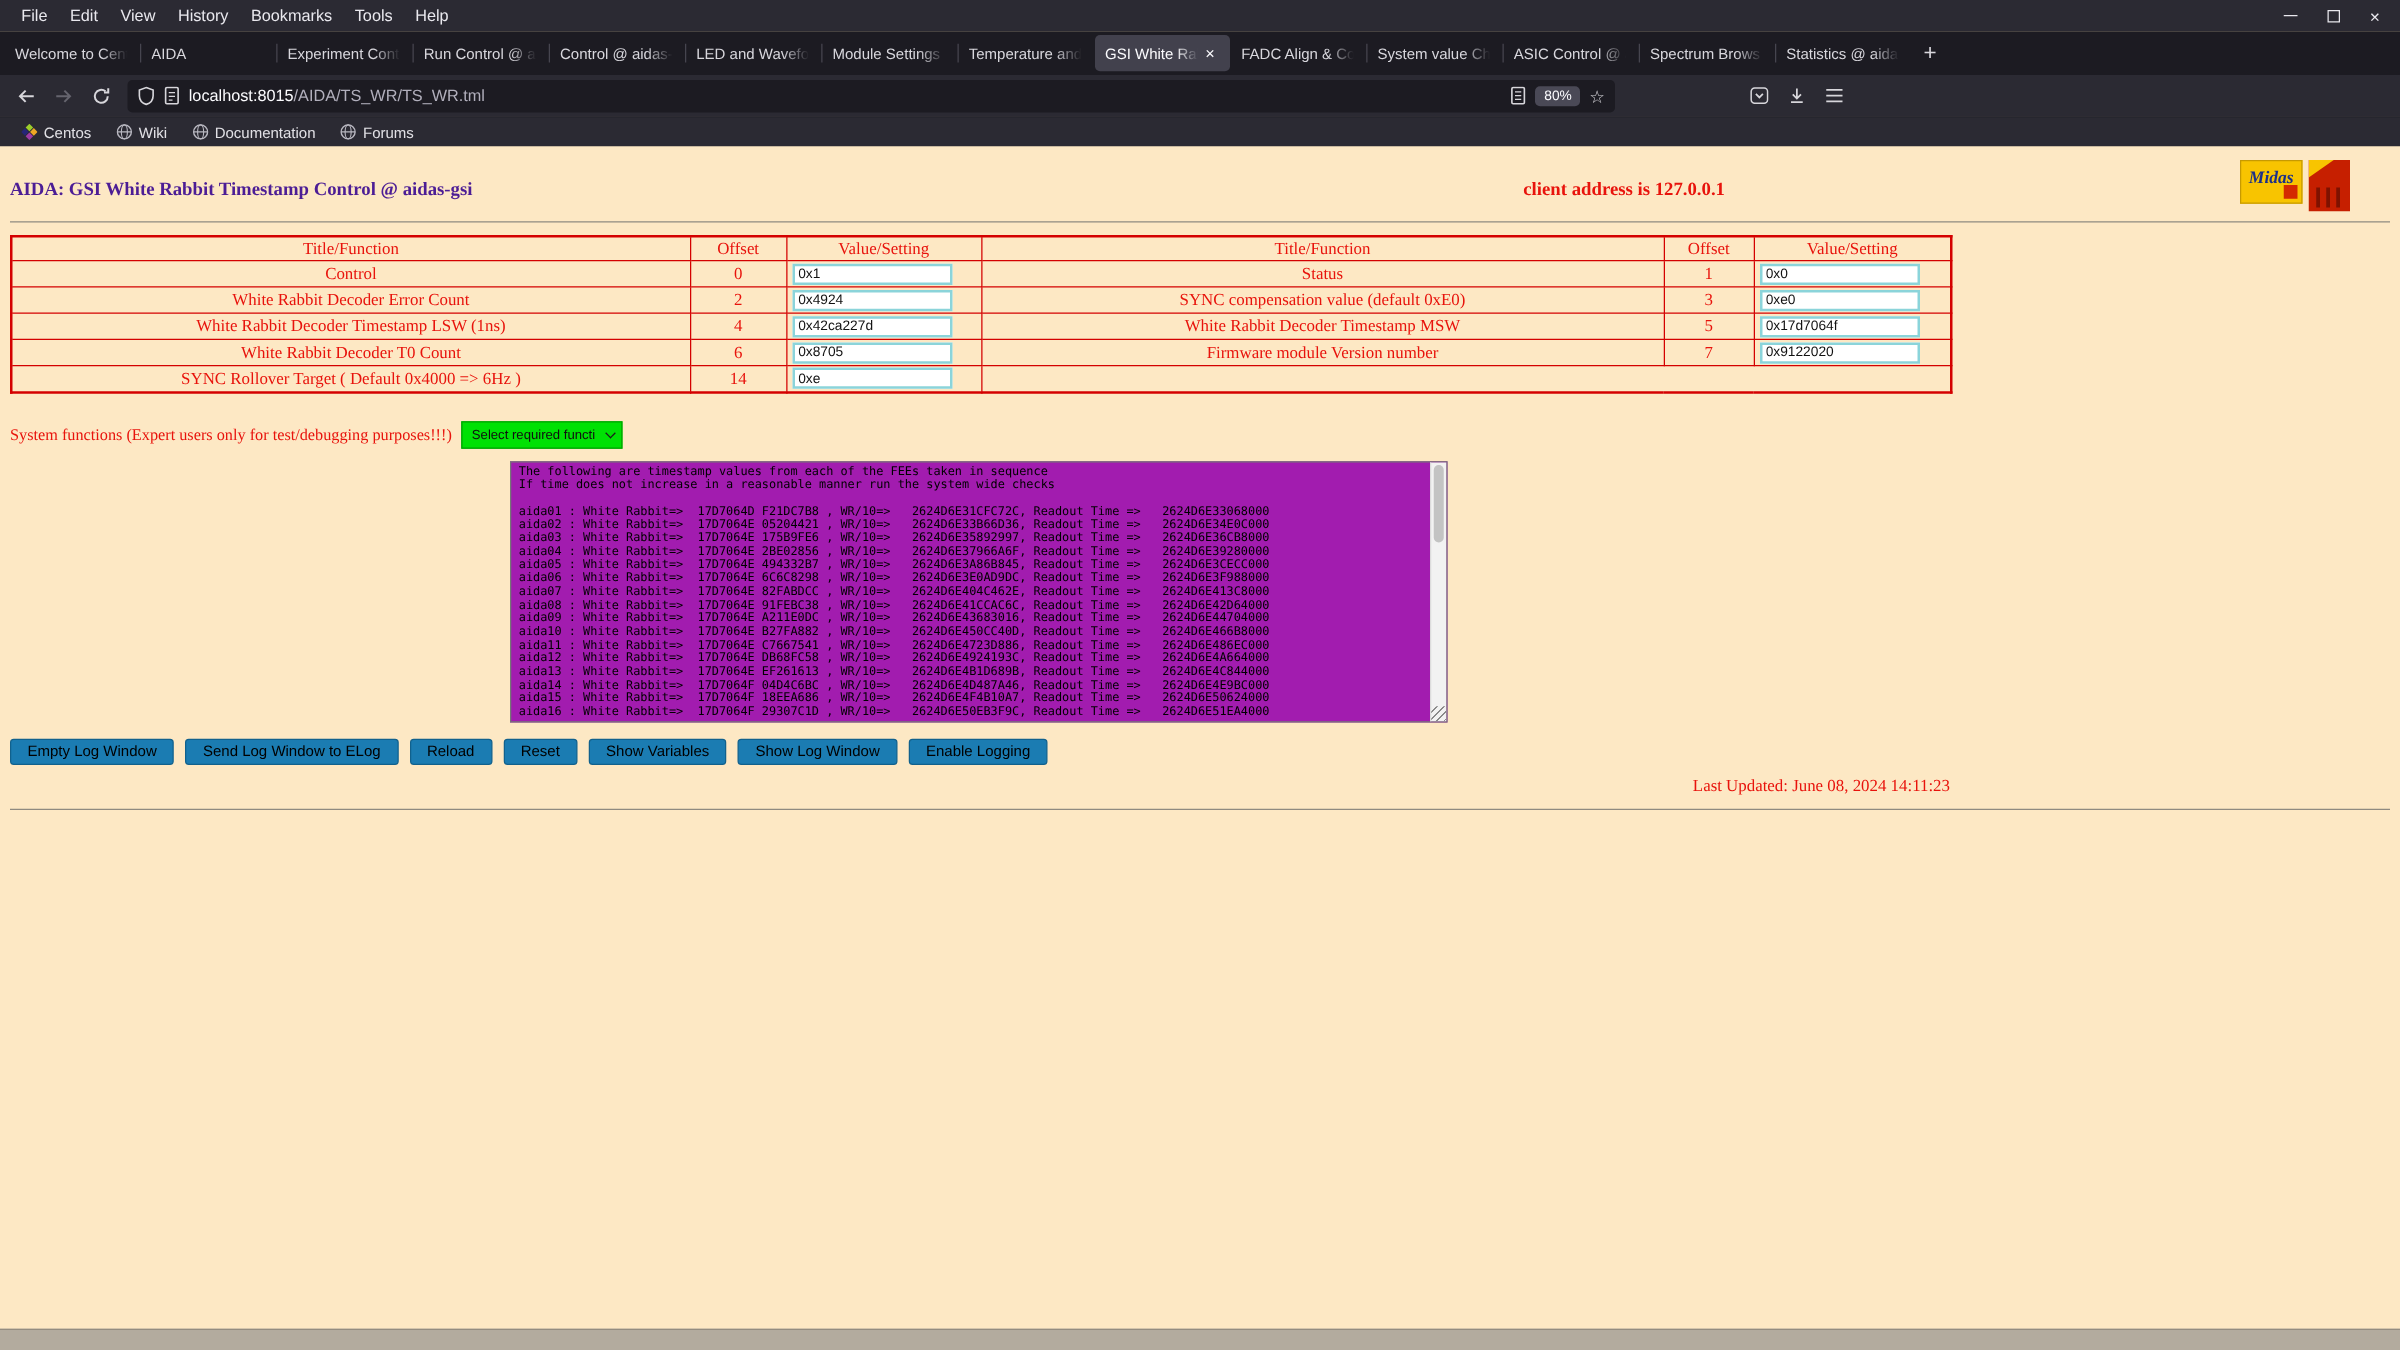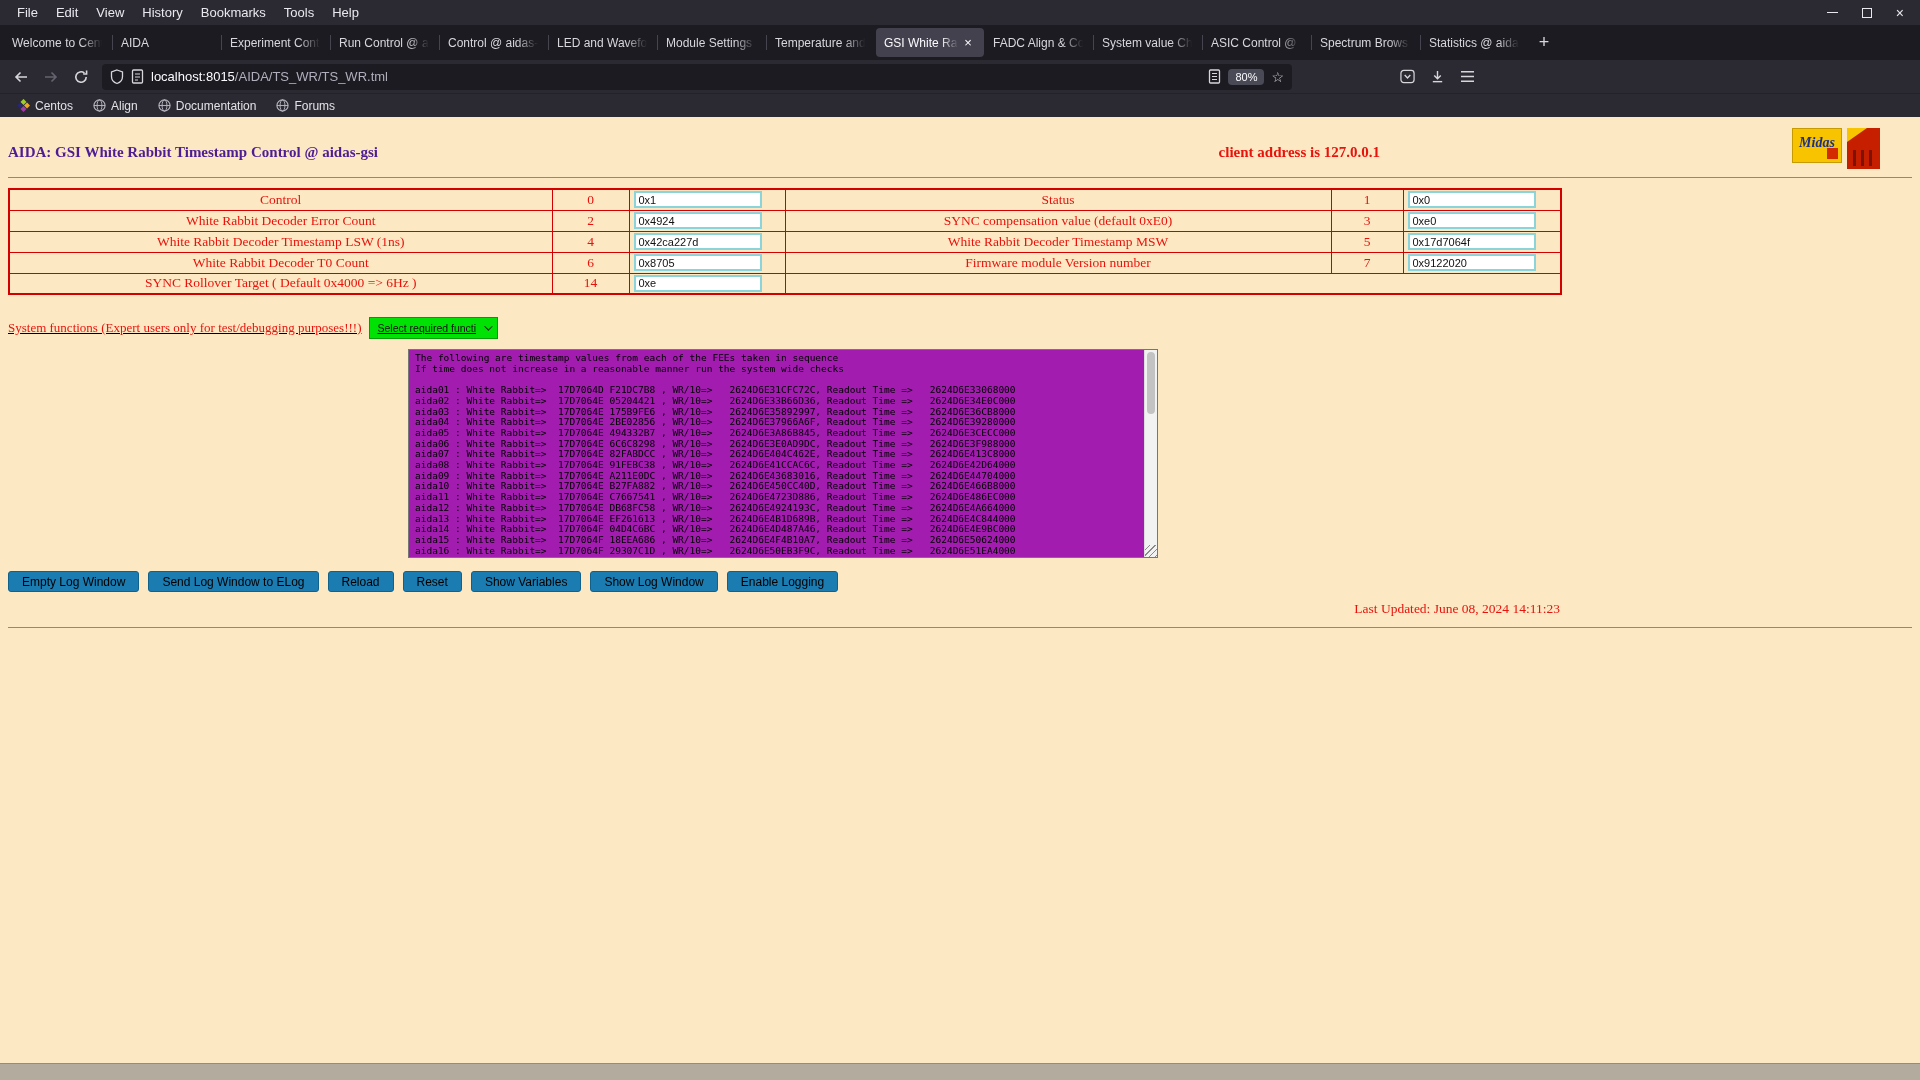--- a/index.html
+++ b/index.html
@@ -120,21 +120,21 @@
     text-align:center; padding:1px 4px; height:21px;
   }
   table.registers tr.hdr th { height:19px; }
   td.val { text-align:left; padding:1px 2px; }
   td.group-start, th.group-start { border-left:4px solid #d40000; }
   input.value-input {
     width:128px; height:17px; border:2px solid #8bd4da; background:#fff;
     font-family:"Liberation Sans", sans-serif; font-size:11px; color:#111; padding:0 3px; display:block;
   }
 
-  .sysfunc-row { margin:22px 8px 0; display:flex; align-items:center; gap:8px;text-decoration:underline; }
+  .sysfunc-row { margin:22px 8px 0; display:flex; align-items:center; gap:8px; }
   .sysfunc-label { color:#e8130c; font-size:13px; }
 
   .log-wrap {
     margin:10px 0 0 408px; width:750px; height:209px; position:relative;
     background:#a21caf; border:1px solid #767676;
   }
   pre.log {
     margin:0; padding:3px 6px; width:736px; height:100%; overflow:hidden;
     font-family:"DejaVu Sans Mono", monospace; font-size:9.5px; line-height:10.7px; color:#000; white-space:pre;
   }
@@ -288,21 +288,21 @@
         </g>
       </svg>
     <span>Centos</span>
   </span>
   <span class="bm-item">
     <svg width="13" height="13" viewBox="0 0 14 14">
         <circle cx="7" cy="7" r="6" fill="none" stroke="#b9b8c1" stroke-width="1.2"></circle>
         <ellipse cx="7" cy="7" rx="2.6" ry="6" fill="none" stroke="#b9b8c1" stroke-width="1"></ellipse>
         <path d="M1 7h12" stroke="#b9b8c1" stroke-width="1"></path>
       </svg>
-    <span>Align</span>
+    <span>Wiki</span>
   </span>
   <span class="bm-item">
     <svg width="13" height="13" viewBox="0 0 14 14">
         <circle cx="7" cy="7" r="6" fill="none" stroke="#b9b8c1" stroke-width="1.2"></circle>
         <ellipse cx="7" cy="7" rx="2.6" ry="6" fill="none" stroke="#b9b8c1" stroke-width="1"></ellipse>
         <path d="M1 7h12" stroke="#b9b8c1" stroke-width="1"></path>
       </svg>
     <span>Documentation</span>
   </span>
   <span class="bm-item">
@@ -340,20 +340,28 @@
   <table class="registers">
     <colgroup>
       <col style="width:543px">
         <col style="width:77px">
         <col style="width:156px">
       <col style="width:546px">
         <col style="width:72px">
         <col style="width:158px">
     </colgroup>
     <tbody>
+        <tr class="hdr">
+      <th>Title/Function</th>
+      <th>Offset</th>
+      <th>Value/Setting</th>
+      <th class="group-start">Title/Function</th>
+      <th>Offset</th>
+      <th>Value/Setting</th>
+    </tr>
     <tr>
       <td>Control</td>
       <td>0</td>
       <td class="val">
             <input class="value-input" value="0x1" style="">
           </td>
       <td class="group-start">Status</td>
       <td>1</td>
       <td class="val">
             <input class="value-input" value="0x0" style="">

